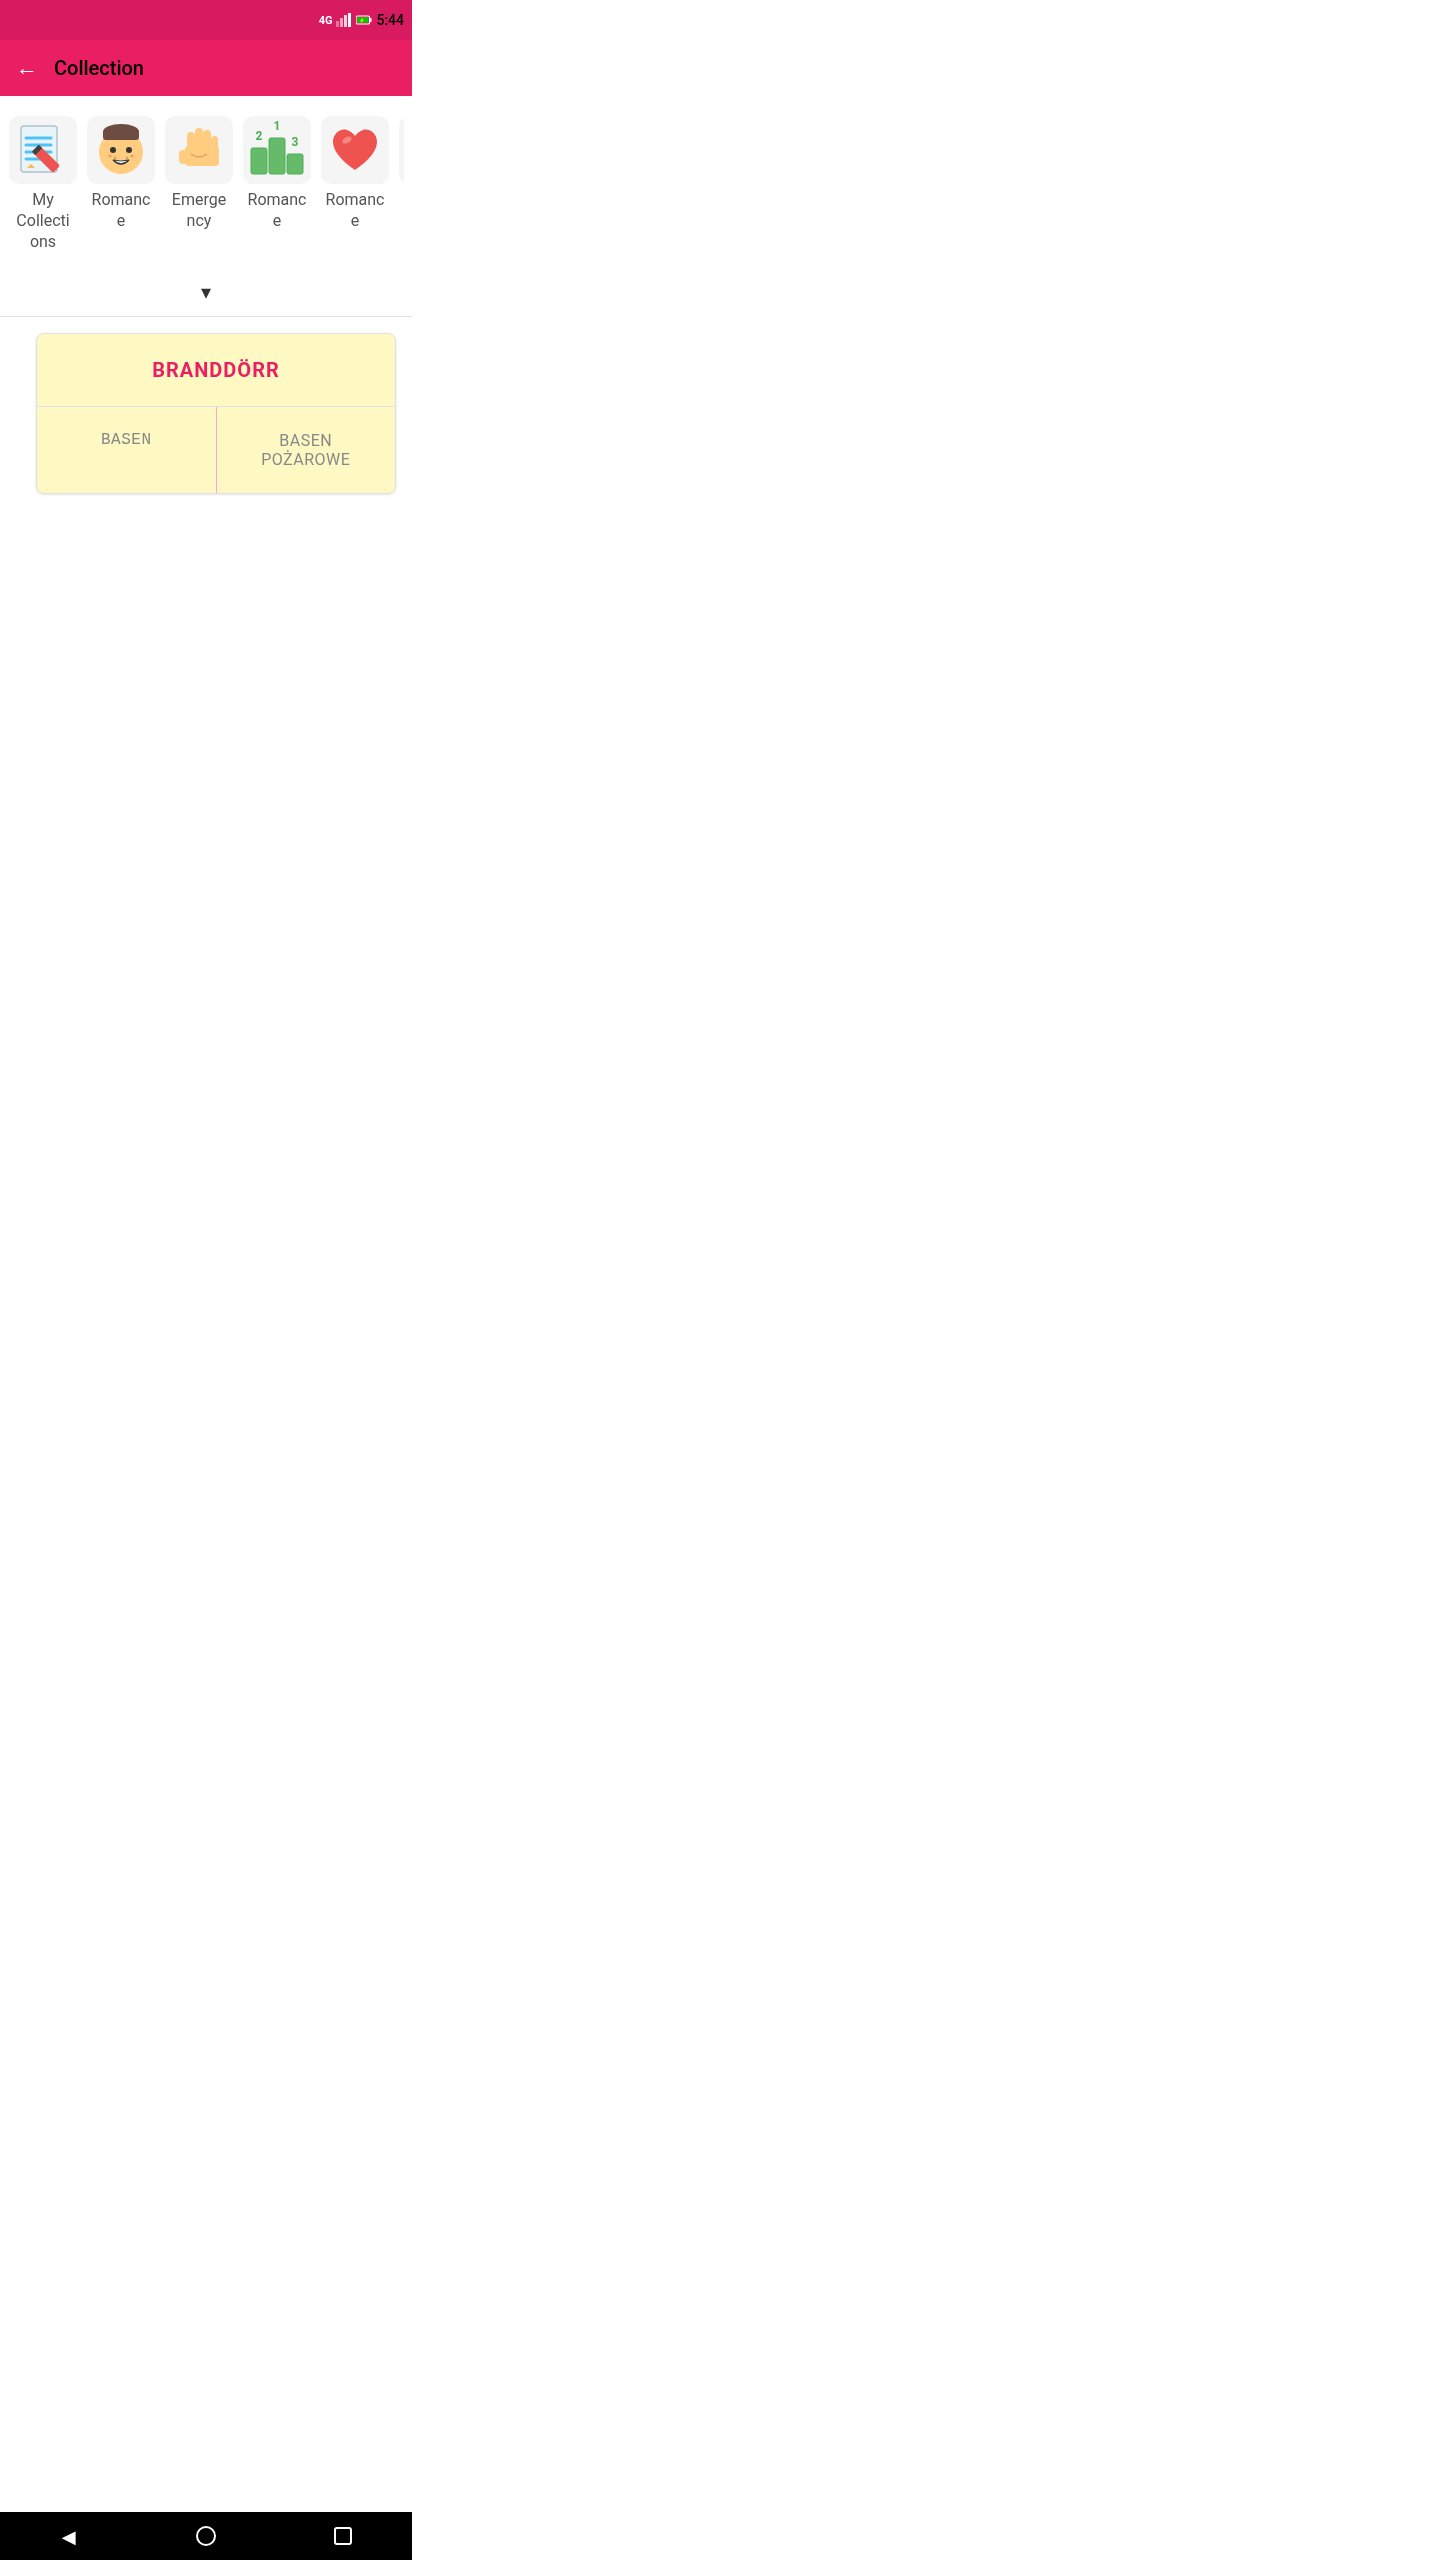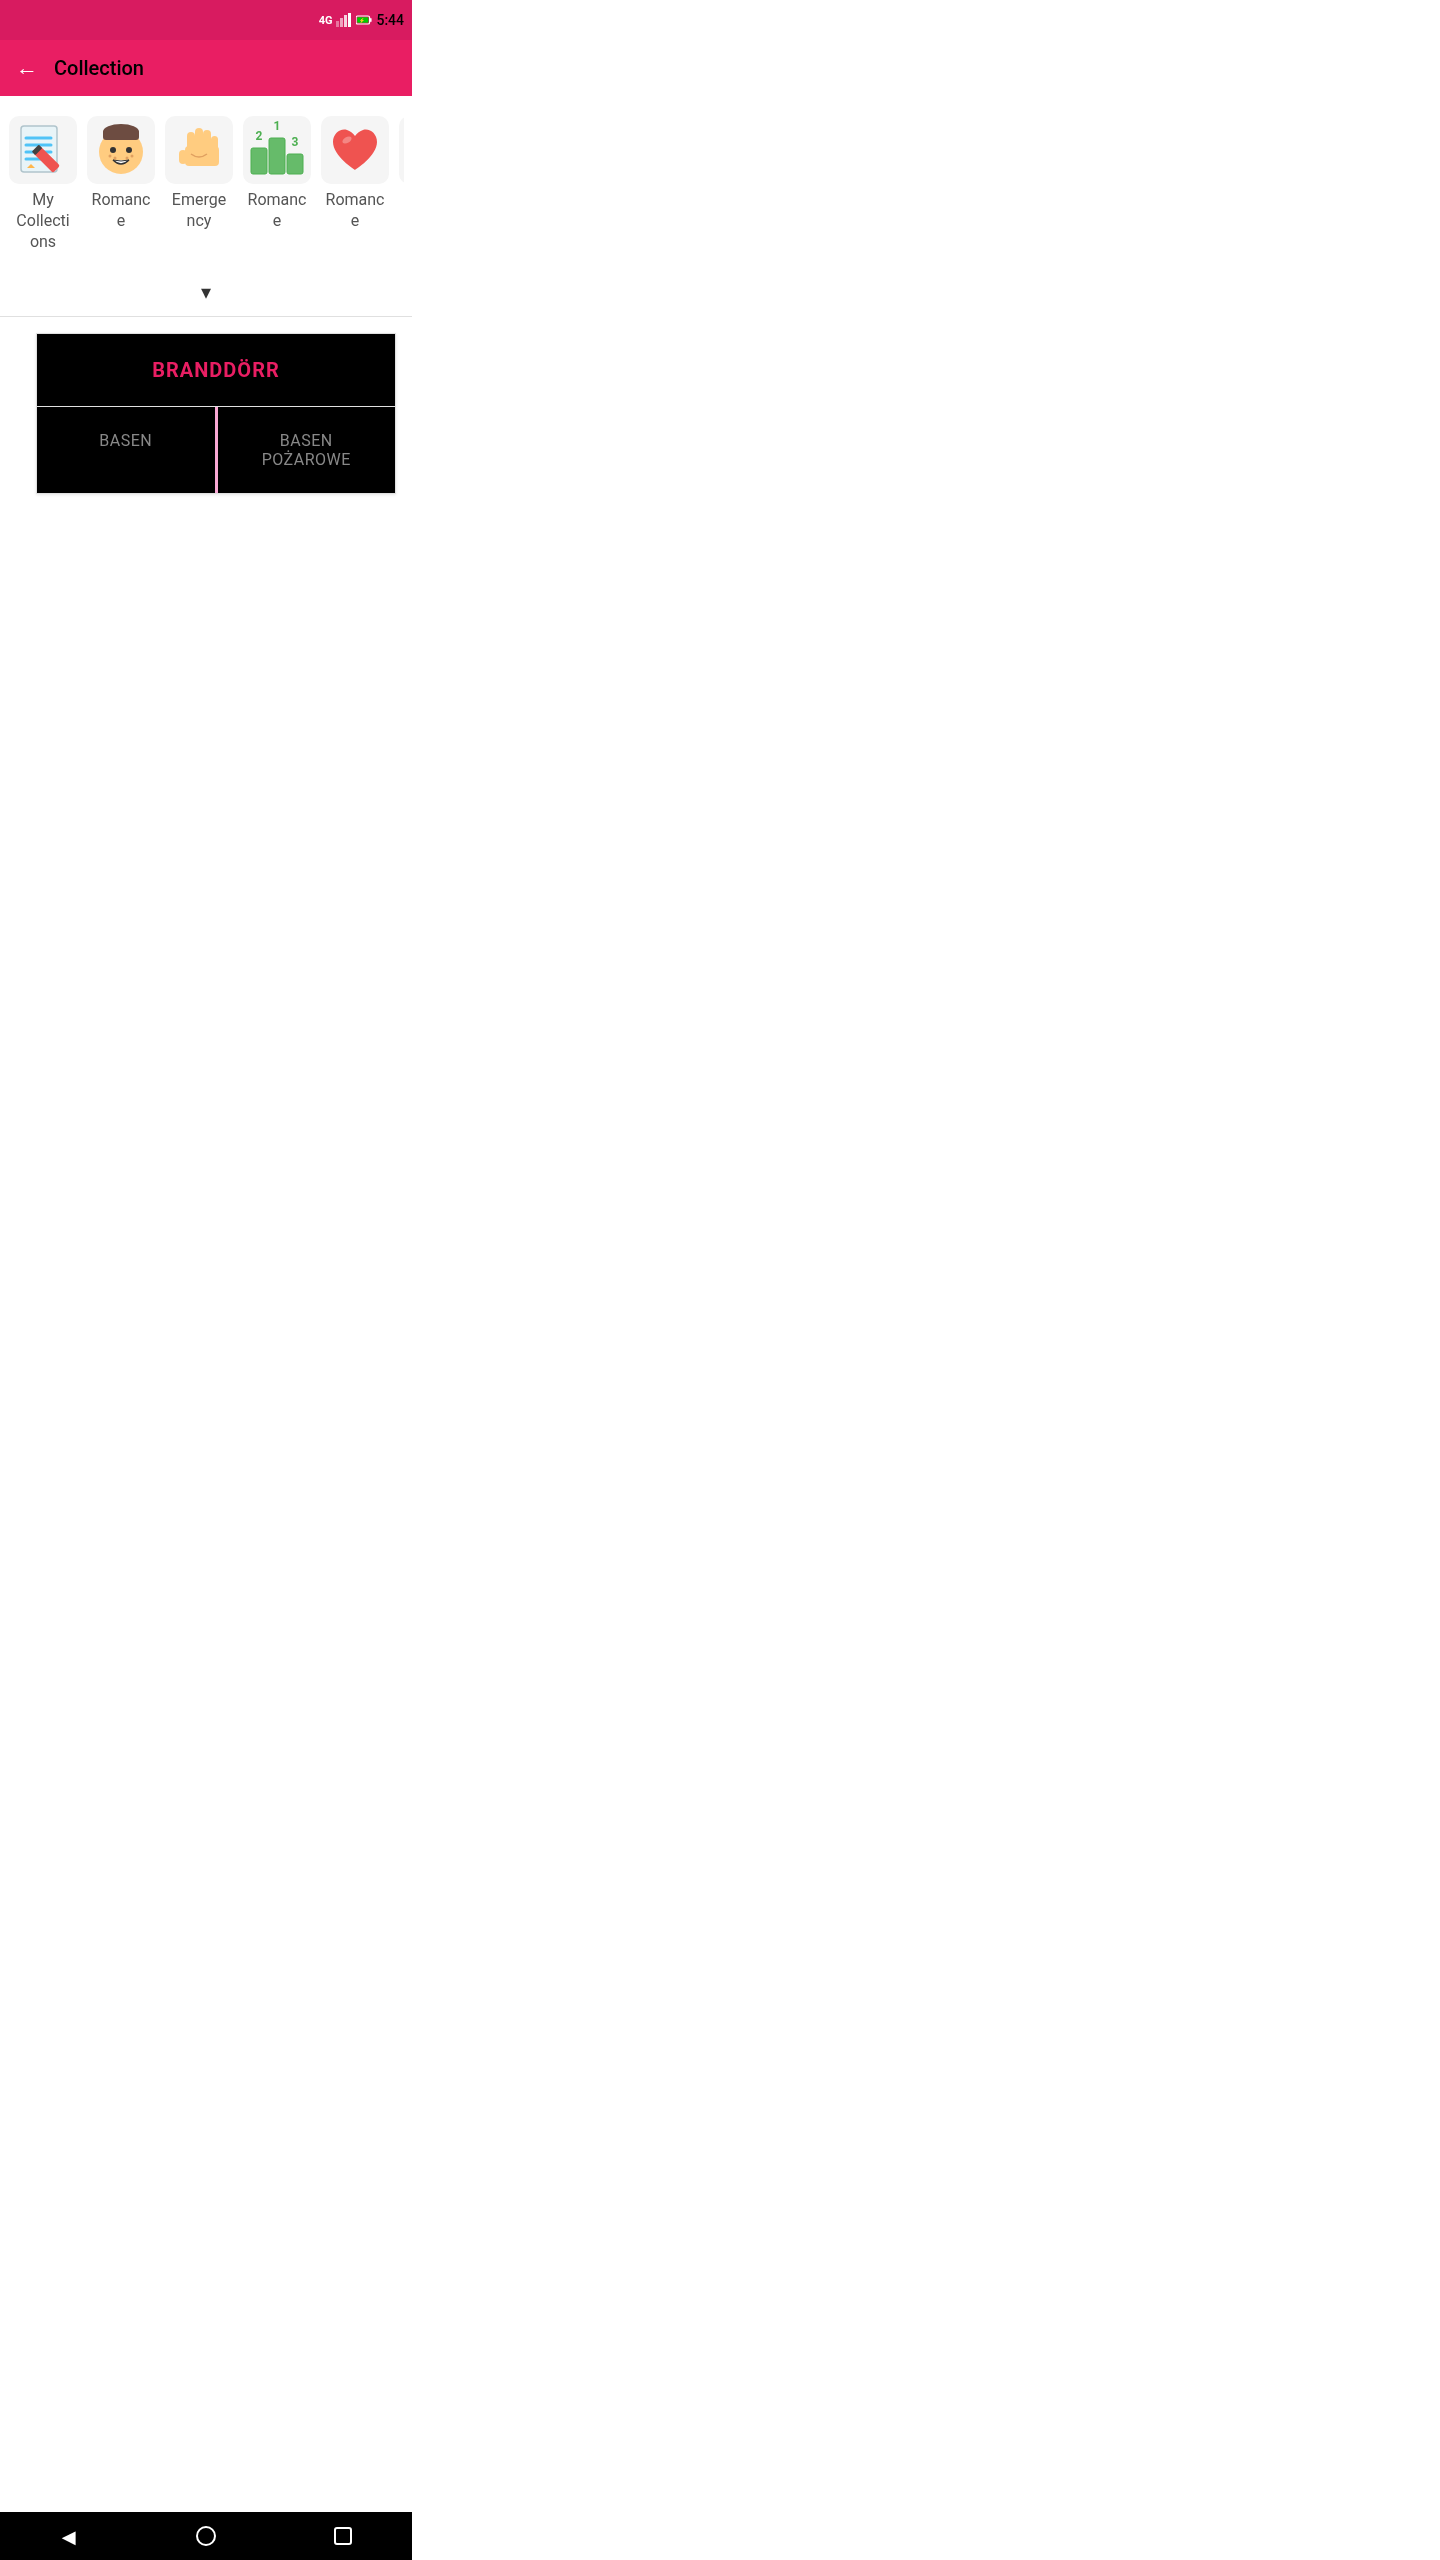--- a/index.html
+++ b/index.html
@@ -130,23 +130,23 @@
       cursor: pointer;
     }
 
     
     .card-section {
       padding: 16px;
     }
 
     .card {
       border: 1px solid #e0e0e0;
-      border-radius: 0;
+      border-radius: 8px;
       overflow: hidden;
-      background: #000000;
+      background: #fef9c3;
       box-shadow: 0 1px 3px rgba(0,0,0,0.1);
       margin-left: 20px;
     }
 
     .card-header {
       padding: 24px 16px;
       text-align: center;
       border-bottom: 1px solid #e0e0e0;
     }
 
@@ -163,21 +163,22 @@
     }
 
     .translation-cell {
       flex: 1;
       padding: 24px 16px;
       text-align: center;
       cursor: pointer;
     }
 
     .translation-cell:first-child {
-      border-right: 3px solid #f9a8d4;
+      border-right: 1px solid #f9a8d4;
+      font-family: Liberation Mono, monospace;
     }
 
     .translation-text {
       font-size: 16px;
       color: #888888;
       letter-spacing: 0.5px;
       font-weight: 400;
     }
 
     

